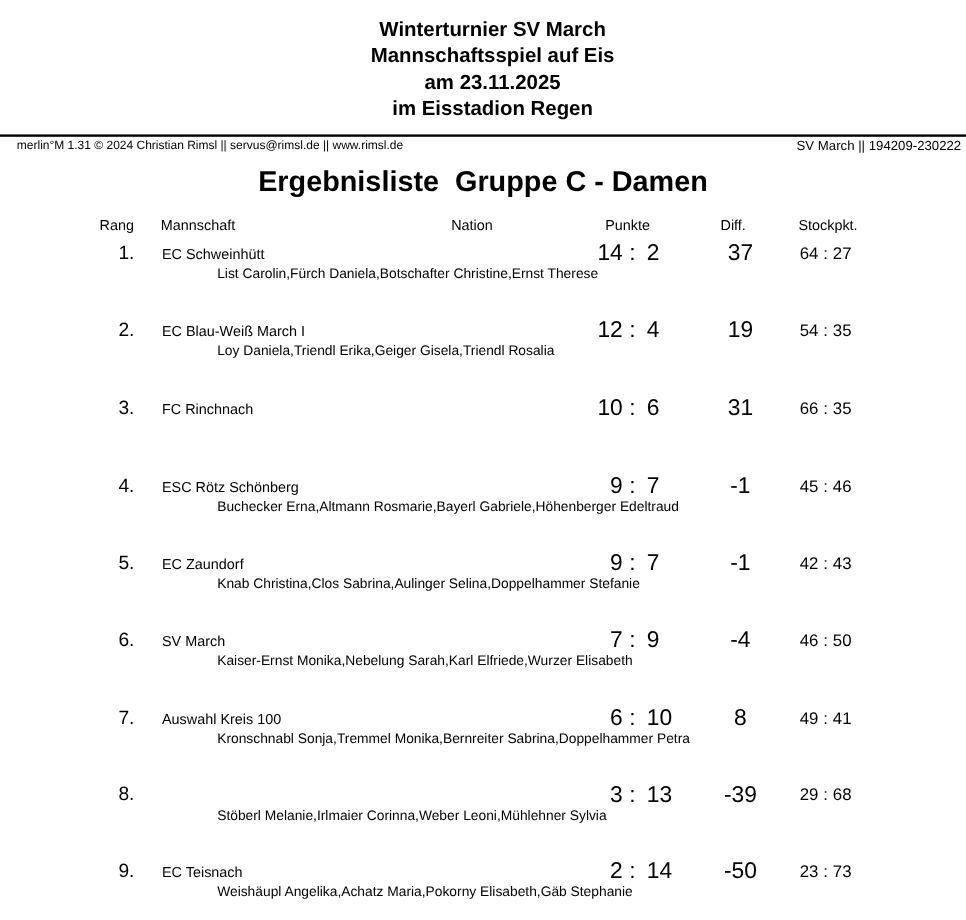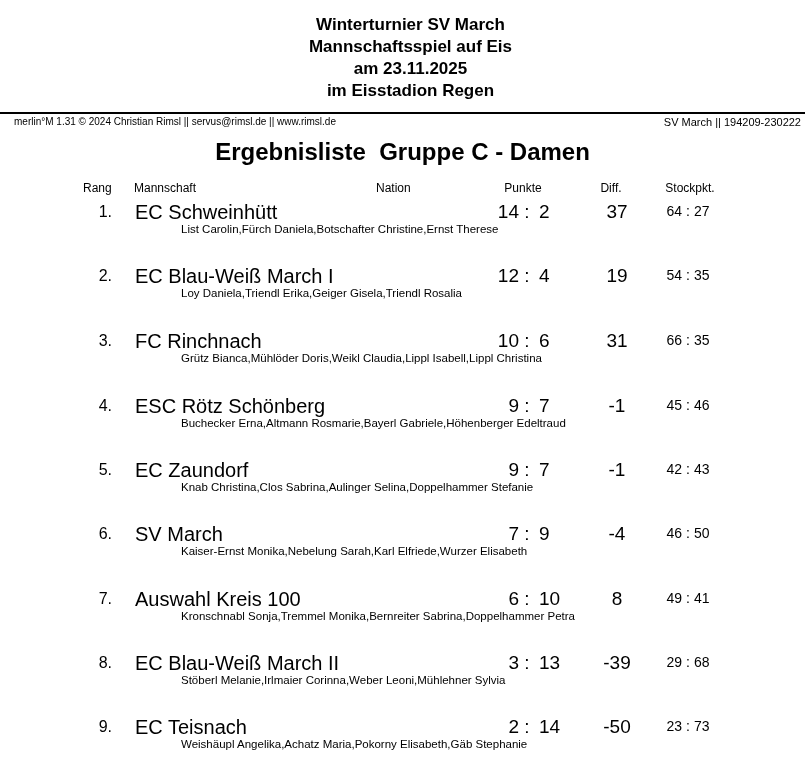--- a/index.html
+++ b/index.html
@@ -54,21 +54,21 @@
   .ch-rang      { left: 83px; }
   .ch-mannschaft{ left: 134px; }
   .ch-nation    { left: 376px; width: 80px; text-align: left; }
   .ch-punkte    { left: 483px; width: 80px; text-align: center; }
   .ch-diff      { left: 571px; width: 80px; text-align: center; }
   .ch-stockpkt  { left: 650px; width: 80px; text-align: center; }
   
   .row { position: absolute; left: 0; width: 805px; height: 40px; }
   .cell { position: absolute; white-space: nowrap; }
   .rank    { left: 60px;  top: 0;  width: 52px; text-align: right; font-size: 16px; line-height: 20px; }
-  .team    { left: 135px; top: 0;  font-size: 20px; line-height: 20px; }
+  .team    { left: 135px; top: 0;  font-size: 12px; line-height: 20px; }
   .players { left: 135px; top: 20px; font-size: 11.5px; line-height: 14px; padding-left: 46px; }
   .p1      { left: 439px; top: -2px; width: 80px; text-align: right;  font-size: 19px; line-height: 23px; }
   .pcolon  { left: 519px; top: -2px; width: 16px; text-align: center; font-size: 19px; line-height: 23px; }
   .p2      { left: 535px; top: -2px; width: 60px; padding-left: 4px; text-align: left; font-size: 19px; line-height: 23px; }
   .diff    { left: 577px; top: -2px; width: 80px; text-align: center; font-size: 19px; line-height: 23px; }
   .s1      { left: 612px; top: 0px; width: 70px; text-align: right;  font-size: 14px; line-height: 18px; }
   .scolon  { left: 682px; top: 0px; width: 12px; text-align: center; font-size: 14px; line-height: 18px; }
   .s2      { left: 694px; top: 0px; width: 40px; text-align: left;   font-size: 14px; line-height: 18px; }
 </style>
 </head>
@@ -118,21 +118,20 @@
     <div class="cell p2">4</div>
     <div class="cell diff">19</div>
     <div class="cell s1">54</div>
     <div class="cell scolon">:</div>
     <div class="cell s2">35</div>
   </div>
 
   <div class="row" style="top: 331px;">
     <div class="cell rank">3.</div>
     <div class="cell team">FC Rinchnach</div>
-    <div class="cell players">Grütz Bianca,Mühlöder Doris,Weikl Claudia,Lippl Isabell,Lippl Christina</div>
     <div class="cell p1">10</div>
     <div class="cell pcolon">:</div>
     <div class="cell p2">6</div>
     <div class="cell diff">31</div>
     <div class="cell s1">66</div>
     <div class="cell scolon">:</div>
     <div class="cell s2">35</div>
   </div>
 
   <div class="row" style="top: 396px;">
@@ -182,21 +181,20 @@
     <div class="cell pcolon">:</div>
     <div class="cell p2">10</div>
     <div class="cell diff">8</div>
     <div class="cell s1">49</div>
     <div class="cell scolon">:</div>
     <div class="cell s2">41</div>
   </div>
 
   <div class="row" style="top: 653px;">
     <div class="cell rank">8.</div>
-    <div class="cell team">EC Blau-Weiß March II</div>
     <div class="cell players">Stöberl Melanie,Irlmaier Corinna,Weber Leoni,Mühlehner Sylvia</div>
     <div class="cell p1">3</div>
     <div class="cell pcolon">:</div>
     <div class="cell p2">13</div>
     <div class="cell diff">-39</div>
     <div class="cell s1">29</div>
     <div class="cell scolon">:</div>
     <div class="cell s2">68</div>
   </div>
 

